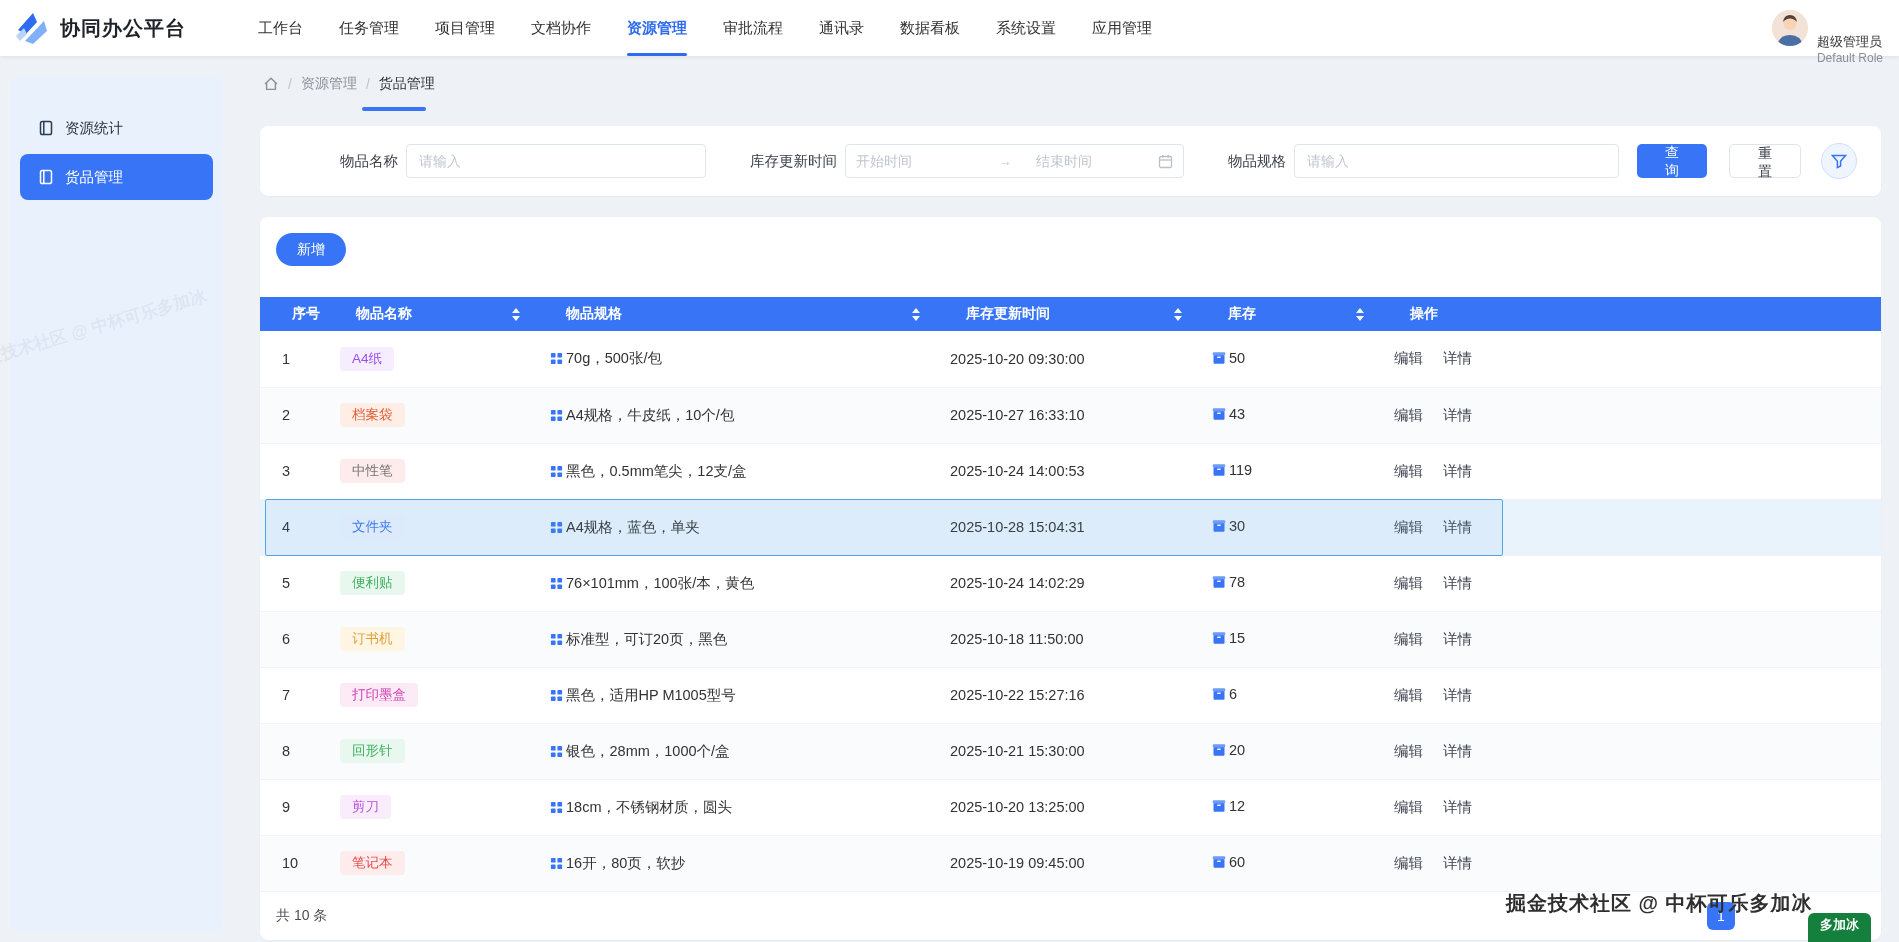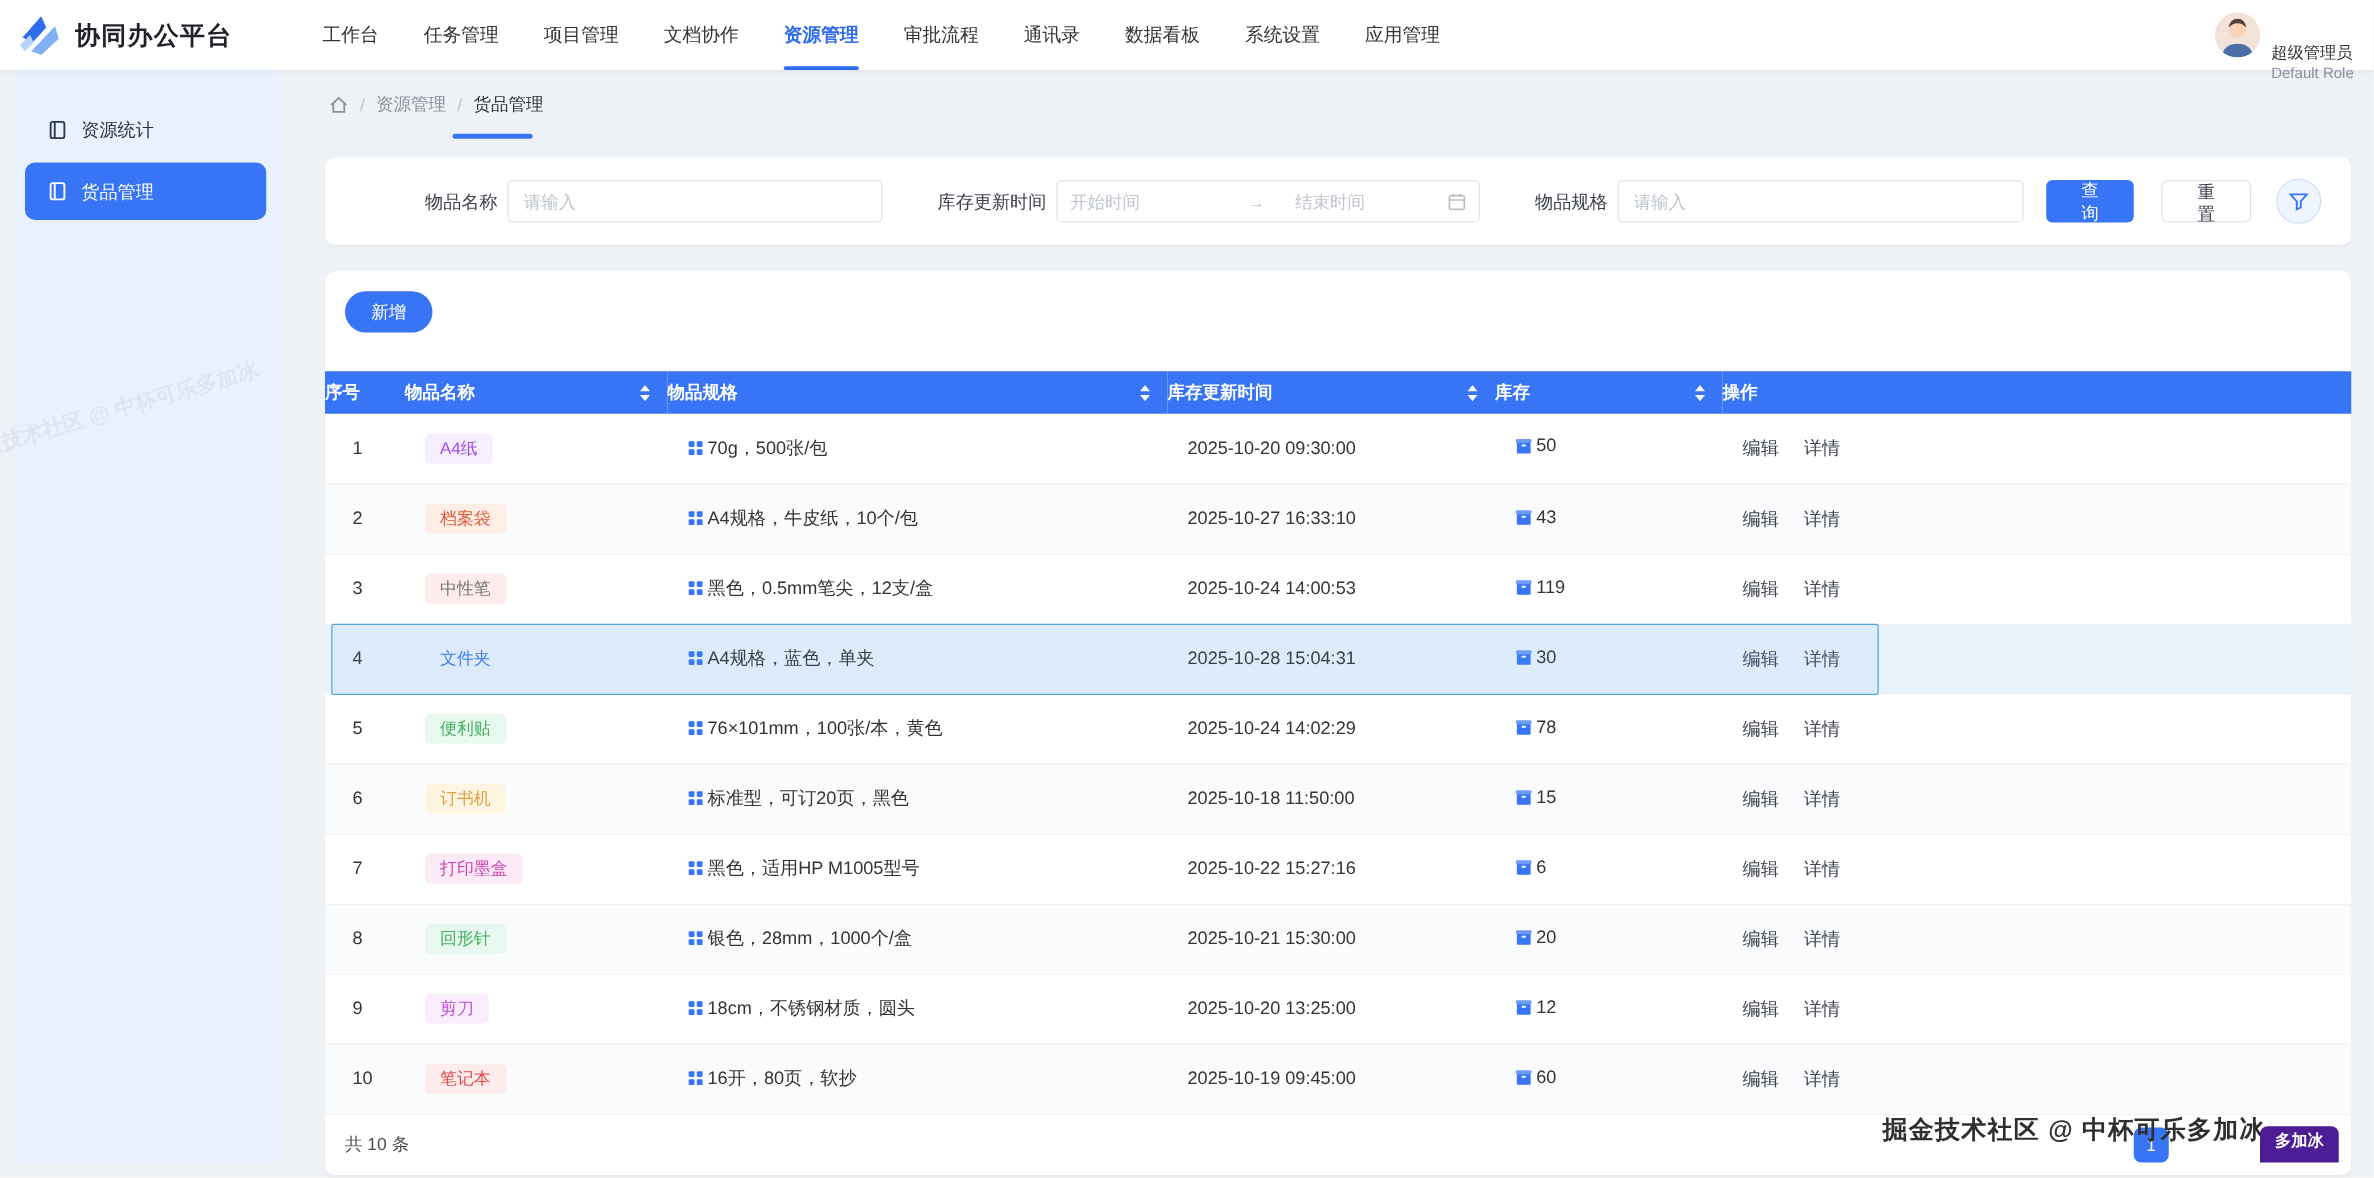--- a/index.html
+++ b/index.html
@@ -19,21 +19,21 @@
   .nav-item.active { color:#2e6bee; font-weight:700; }
   .nav-item.active::after { content:""; position:absolute; left:0; right:0; bottom:0; height:3px;
               background:#2e6bee; border-radius:2px; }
   .user { position:absolute; right:16px; top:0; height:56px; display:flex; align-items:center; gap:9px; cursor:pointer; }
   .avatar { width:36px; height:36px; border-radius:50%; overflow:hidden; background:#f3e2d8;
             display:flex; align-items:center; justify-content:center; flex:0 0 36px; }
   .user-text { display:flex; flex-direction:column; line-height:1.25;margin-top:44px; }
   .user-name { font-size:13px; color:#333; }
   .user-role { font-size:12px; color:#8a8f99; }
   
-  .sidebar { position:absolute; left:10px; top:52px; width:213px; bottom:10px;
+  .sidebar { position:absolute; left:10px; top:76px; width:213px; bottom:10px;
              background:#e9f2fc; border-radius:10px; padding-top:26px; z-index:10; }
   .side-item { height:46px; display:flex; align-items:center; gap:11px; padding-left:18px;
                margin:3px 10px; font-size:14.5px; color:#2b3040; cursor:pointer; border-radius:8px; white-space:nowrap; }
   .side-item .s-icon { display:flex; color:#2b3a55; }
   .side-item.active { background:#3875f6; color:#fff; }
   .side-item.active .s-icon { color:#fff; }
   
   .main { position:absolute; left:260px; top:56px; width:1621px; z-index:10; }
   .breadcrumb { display:flex; align-items:center; gap:9px; margin-top:16px; margin-left:3px;
                 font-size:14px; color:#8a8f99; height:24px; }
@@ -63,21 +63,21 @@
   .filter-circle { width:36px; height:36px; border-radius:50%; border:1px solid #cfe0fa;
                    background:#eef5ff; display:flex; align-items:center; justify-content:center;
                    margin-left:20px; cursor:pointer; flex:0 0 36px; }
   
   .table-card { margin-top:21px; background:#fff; border-radius:8px; padding-top:16px; position:relative;
                 box-shadow:0 1px 2px rgba(0,0,0,.03); }
   .add-btn { margin-left:16px; background:#3875f6; color:#fff; border:none; border-radius:17px;
              height:33px; padding:0 21px; font-size:14px; cursor:pointer; font-family:inherit; }
   table { width:100%; border-collapse:collapse; margin-top:31px; table-layout:fixed; }
   thead th { background:#3875f6; color:#fff; height:34px; font-size:14px; font-weight:700;
-             text-align:left; padding-left:0; }
+             text-align:left; padding-left:32px; }
   .th-inner { display:flex; align-items:center; }
   .caret { display:inline-flex; flex-direction:column; gap:3px; margin-left:auto; margin-right:14px; cursor:pointer; }
   .caret i { width:0; height:0; border-left:4px solid transparent; border-right:4px solid transparent; display:block; }
   .caret .up   { border-bottom:5px solid rgba(255,255,255,.95); }
   .caret .down { border-top:5px solid rgba(255,255,255,.95); }
   tbody td { height:56px; border-bottom:1px solid #f2f3f5; font-size:14.5px; color:#333; padding-left:16px; }
   tbody tr:nth-child(even) { background:#fafbfc; }
   tbody tr.hl { background:#e9f3fc; }
   td.idx { padding-left:22px; }
   .tag { display:inline-block; padding:5px 12px; border-radius:4px; font-size:13.5px; line-height:1; }
@@ -89,21 +89,21 @@
   .table-footer { height:48px; display:flex; align-items:center; padding:0 16px; }
   .total-text { font-size:14px; color:#4a4f58; }
   .page-btn { width:28px; height:28px; background:#3875f6; color:#fff; border-radius:6px;
               display:flex; align-items:center; justify-content:center; font-size:14px;
               margin-left:auto; margin-right:130px; cursor:pointer; }
   
   .watermark { position:absolute; left:1506px; top:890px; font-size:20px; font-weight:700;
                color:#2f2f2f; z-index:50; white-space:nowrap; letter-spacing:1px; }
   .watermark-faint { position:absolute; left:-36px; top:318px; transform:rotate(-16deg);
                font-size:17px; font-weight:700; color:rgba(50,70,100,.07); z-index:12; white-space:nowrap; }
-  .corner-badge { position:absolute; right:28px; bottom:12px; background:#4c1d95; color:#fff;
+  .corner-badge { position:absolute; right:28px; bottom:0; background:#15803d; color:#fff;
                font-size:13px; font-weight:700; padding:3px 12px 8px; border-radius:6px 6px 0 0;
                z-index:51; white-space:nowrap; }
 </style>
 </head>
 <body>
 
 <header class="navbar">
   <div class="logo-wrap">
     <span style="display:flex">
       <svg width="36" height="36" viewBox="0 0 36 36">

